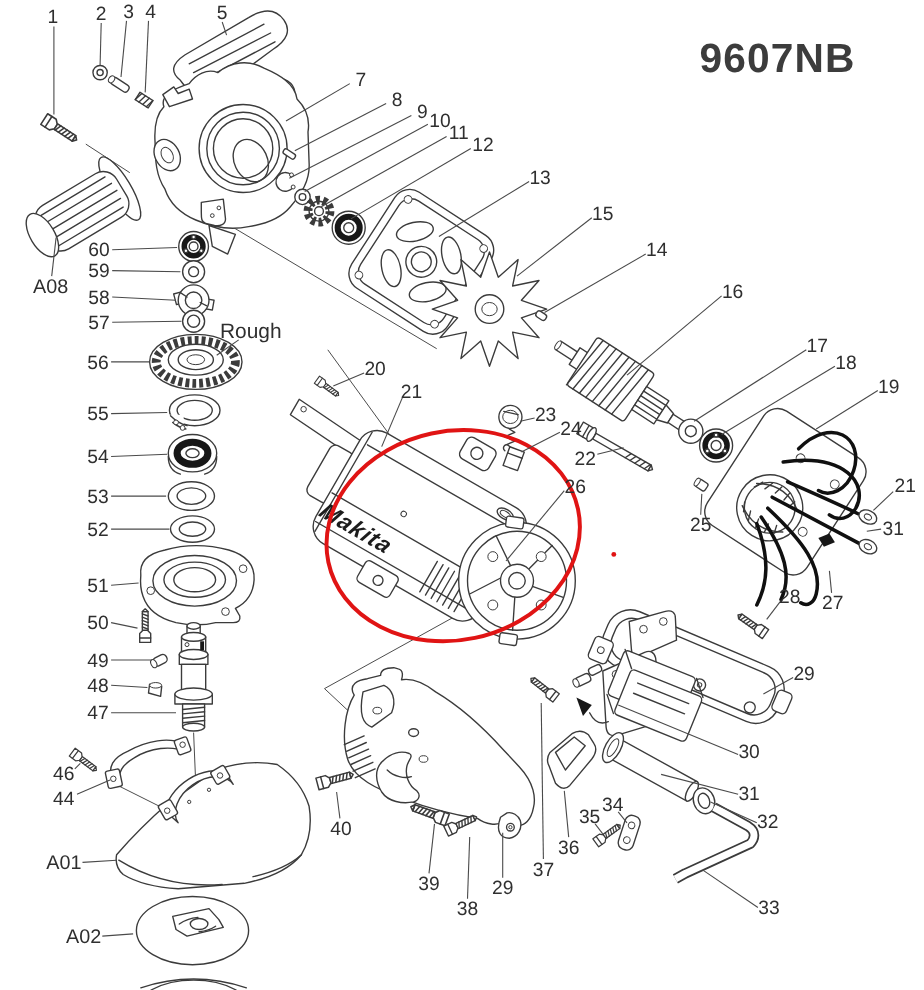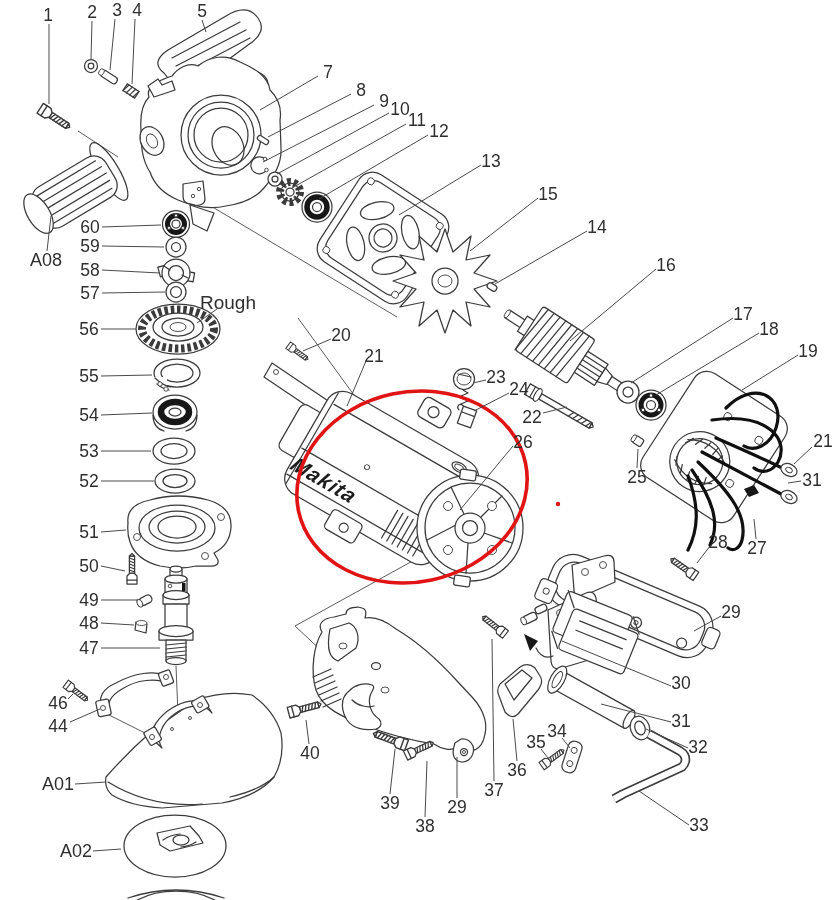--- a/index.html
+++ b/index.html
@@ -617,14 +617,15 @@
         <text x="46" y="260" class="plabel" font-size="18" dominant-baseline="central">A08</text>
         <line x1="75" y1="784" x2="106" y2="782" class="leader"></line>
         <text x="58" y="784" class="plabel" font-size="18" dominant-baseline="central">A01</text>
         <line x1="93" y1="851" x2="121" y2="849" class="leader"></line>
         <text x="76" y="851" class="plabel" font-size="18" dominant-baseline="central">A02</text>
         <line x1="217" y1="309" x2="197" y2="323" class="leader"></line>
         <text x="228" y="302" class="plabel" font-size="19" dominant-baseline="central">Rough</text>
       </g>
 </svg>
 
+<div class="model-title">9607NB</div>
 
 </div>
 
 </body></html>

